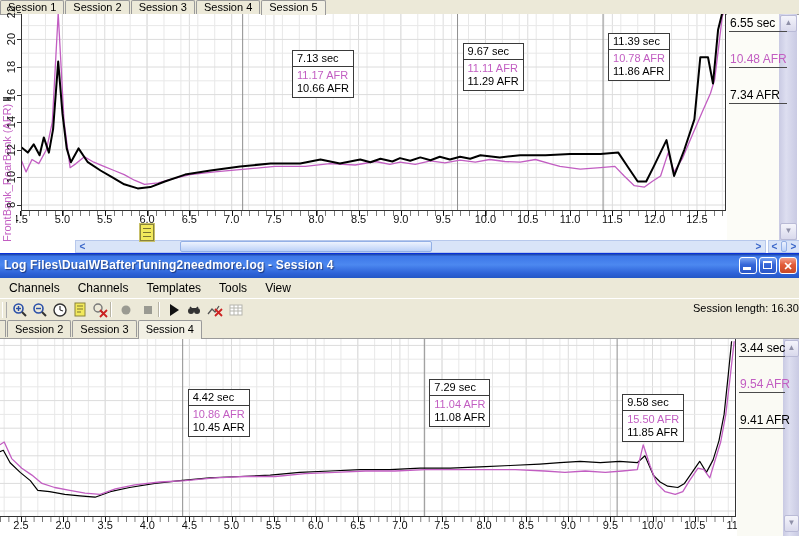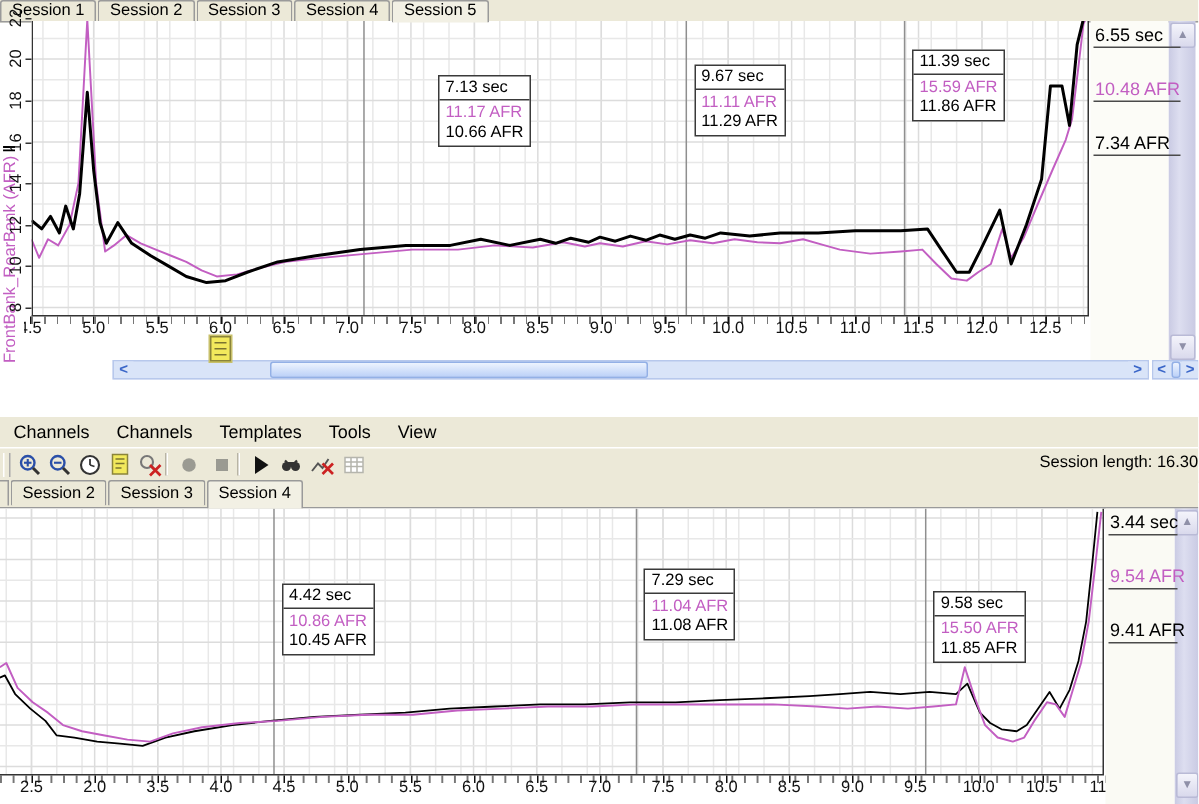--- a/index.html
+++ b/index.html
@@ -251,20 +251,34 @@
     <div class="harrow" style="left:0;">&lt;</div>
     <div class="hthumb" style="left:104px;width:252px;"></div>
     <div class="harrow" style="right:0;">&gt;</div>
   </div>
   <div class="hscroll" style="left:768px;top:240px;width:31px;">
     <div class="harrow" style="left:0;width:11px;">&lt;</div>
     <div class="hthumb" style="left:12px;width:6px;"></div>
     <div class="harrow" style="left:19px;width:11px;">&gt;</div>
   </div>
 
+  <div class="titlebar">
+    <div class="title-text">Log Files\DualWBafterTuning2needmore.log - Session 4</div>
+    <div class="winbtns">
+      <div class="wbtn">
+          <span class="minbar"></span>
+        </div>
+      <div class="wbtn">
+          <span class="maxbox"></span>
+        </div>
+      <div class="wbtn close">
+          <span class="xglyph">✕</span>
+        </div>
+    </div>
+  </div>
 
   <div class="menubar" id="menubar"><span class="menu-item">Channels</span><span class="menu-item">Channels</span><span class="menu-item">Templates</span><span class="menu-item">Tools</span><span class="menu-item">View</span></div>
 
   <div class="toolbar">
     <div class="gripper"></div>
     <div id="toolbarIcons">
         <div class="tbtn" style="left: 10px;">
           <svg width="16" height="16">
             <circle cx="6.5" cy="6.5" r="4.5" fill="none" stroke="#2a4fa8" stroke-width="1.6"></circle>
             <line x1="10" y1="10" x2="14" y2="14" stroke="#333" stroke-width="2"></line>
@@ -488,21 +502,21 @@
       <div class="mag-txt">11.17 AFR</div>
       <div>10.66 AFR</div>
     </div>
     <div class="cbox" style="left: 462.536px; top: 43px;">
       <div class="trow">9.67 sec</div>
       <div class="mag-txt">11.11 AFR</div>
       <div>11.29 AFR</div>
     </div>
     <div class="cbox" style="left: 608.048px; top: 33px;">
       <div class="trow">11.39 sec</div>
-      <div class="mag-txt">15.59 AFR</div>
+      <div class="mag-txt">10.78 AFR</div>
       <div>11.86 AFR</div>
     </div>
     <div class="cbox" style="left: 187.664px; top: 389px;">
       <div class="trow">4.42 sec</div>
       <div class="mag-txt">10.86 AFR</div>
       <div>10.45 AFR</div>
     </div>
     <div class="cbox" style="left: 429.318px; top: 379px;">
       <div class="trow">7.29 sec</div>
       <div class="mag-txt">11.04 AFR</div>

